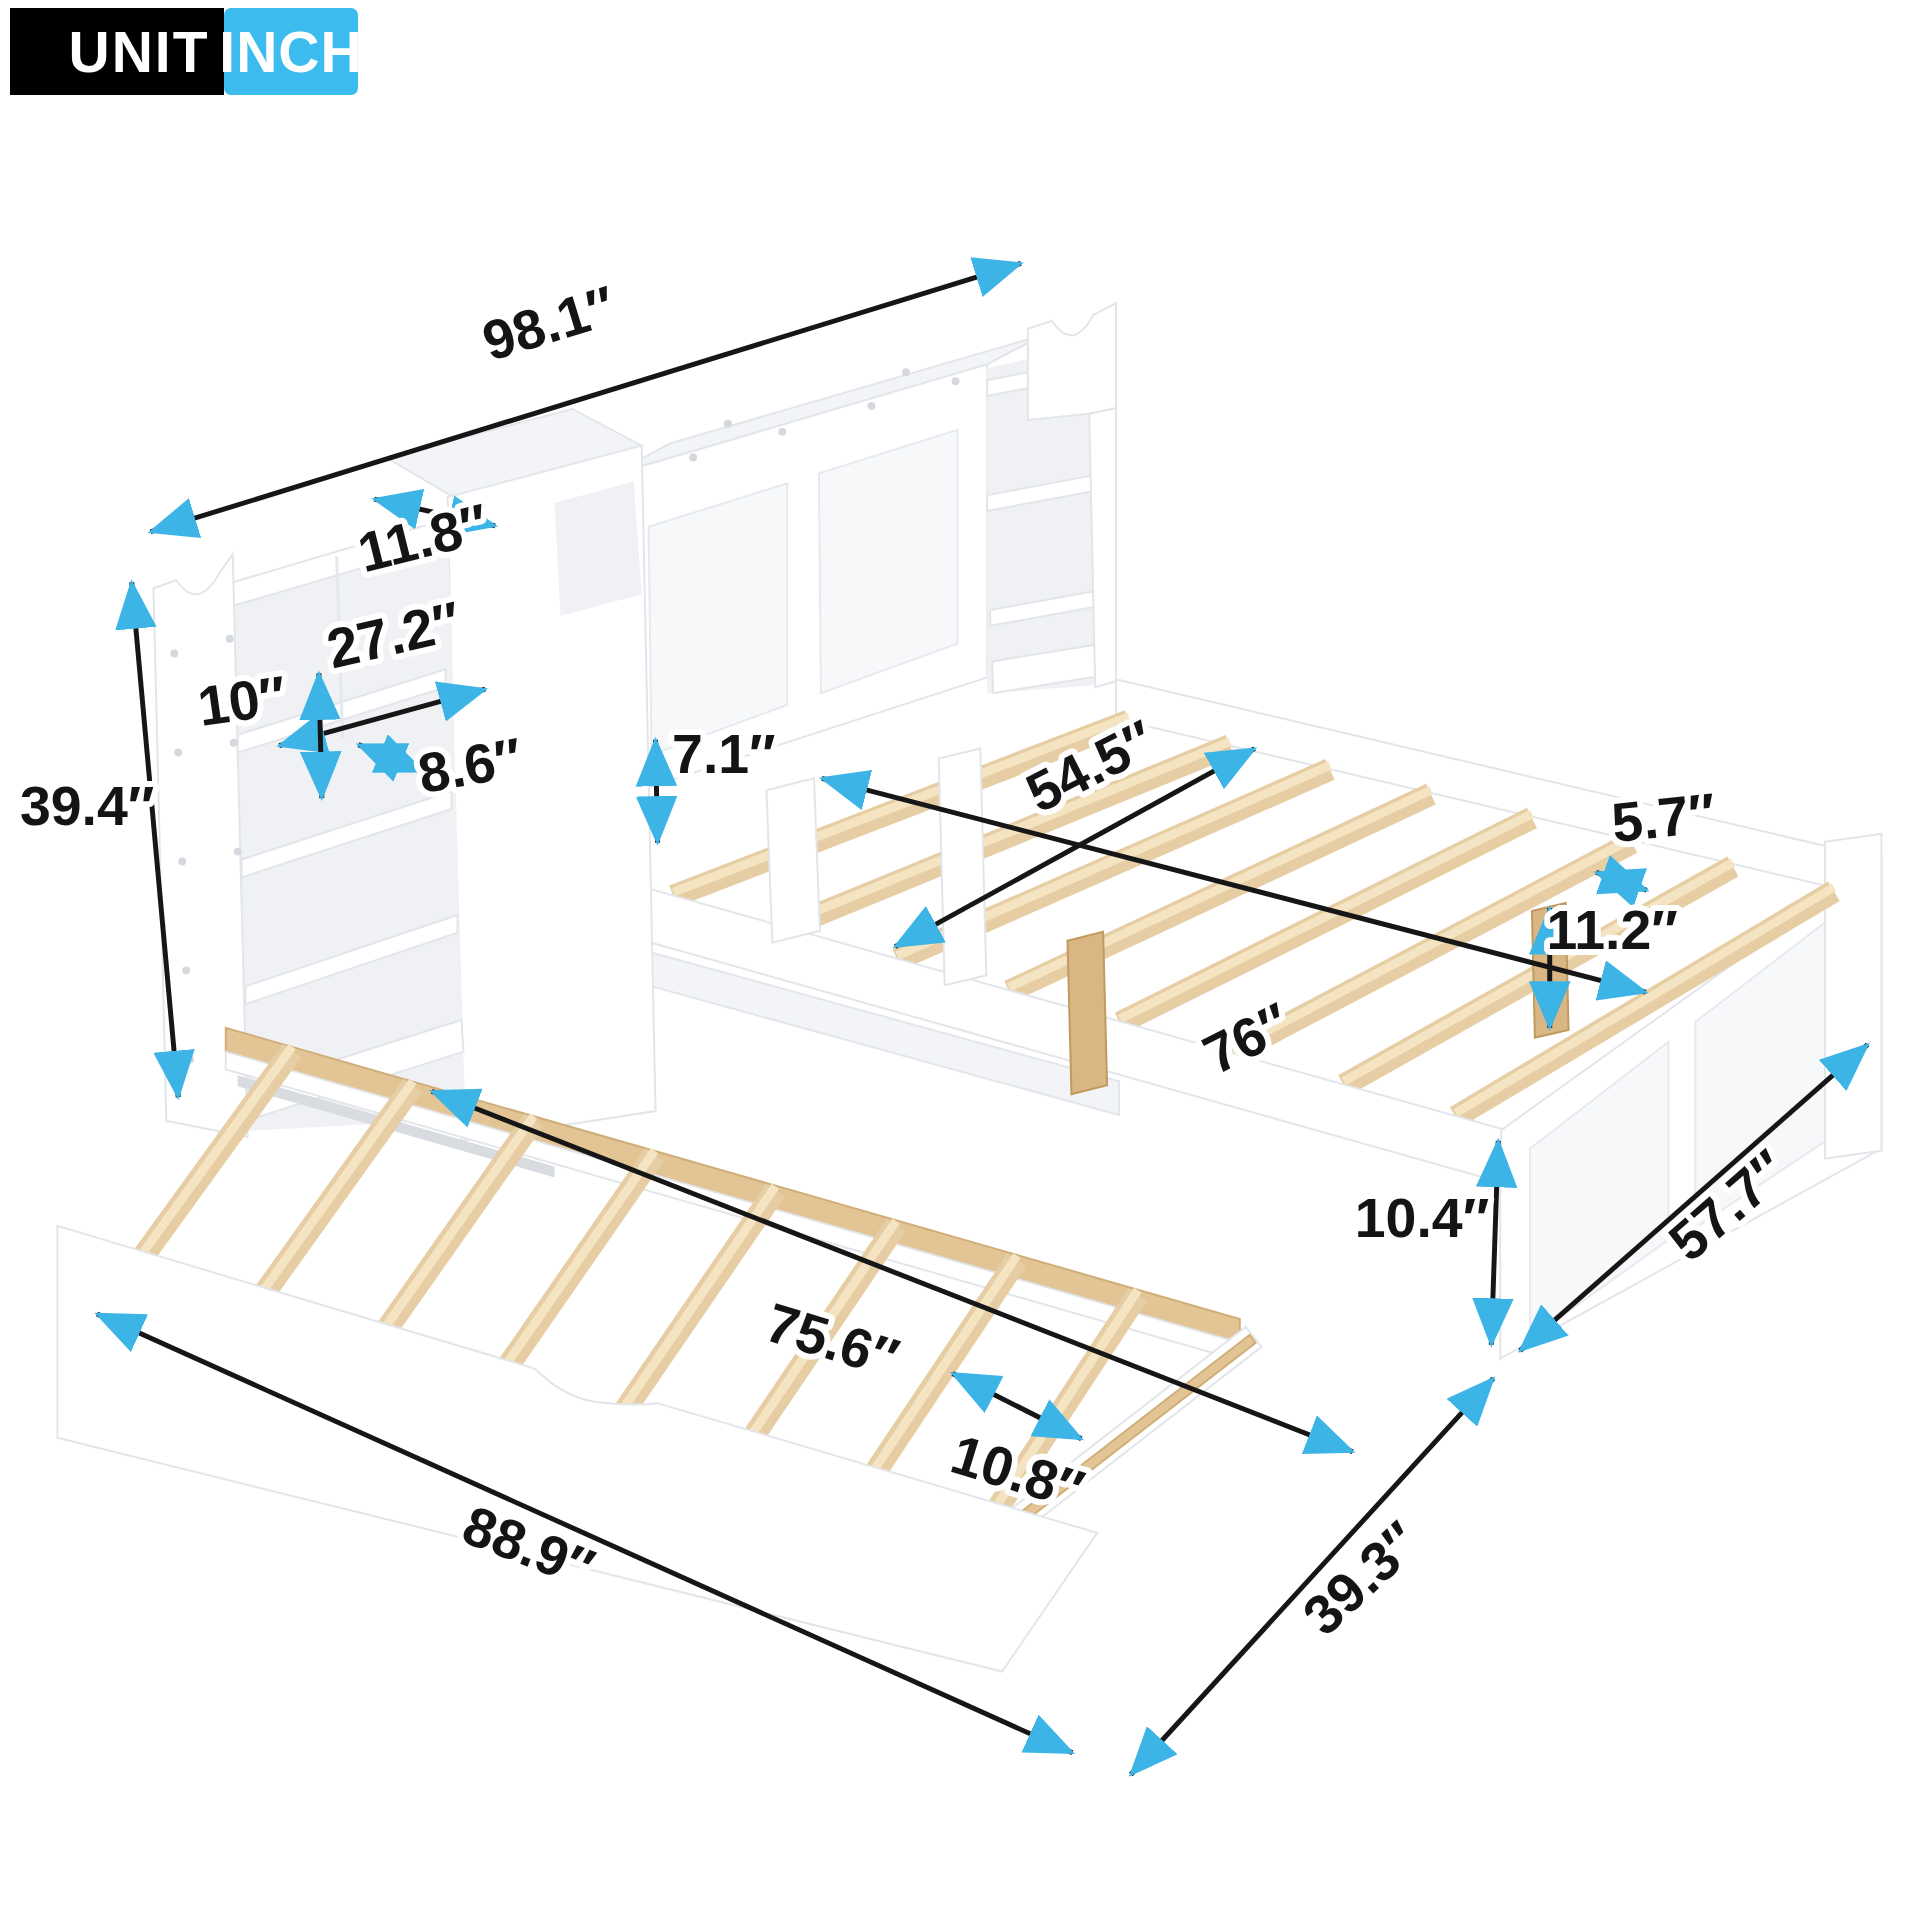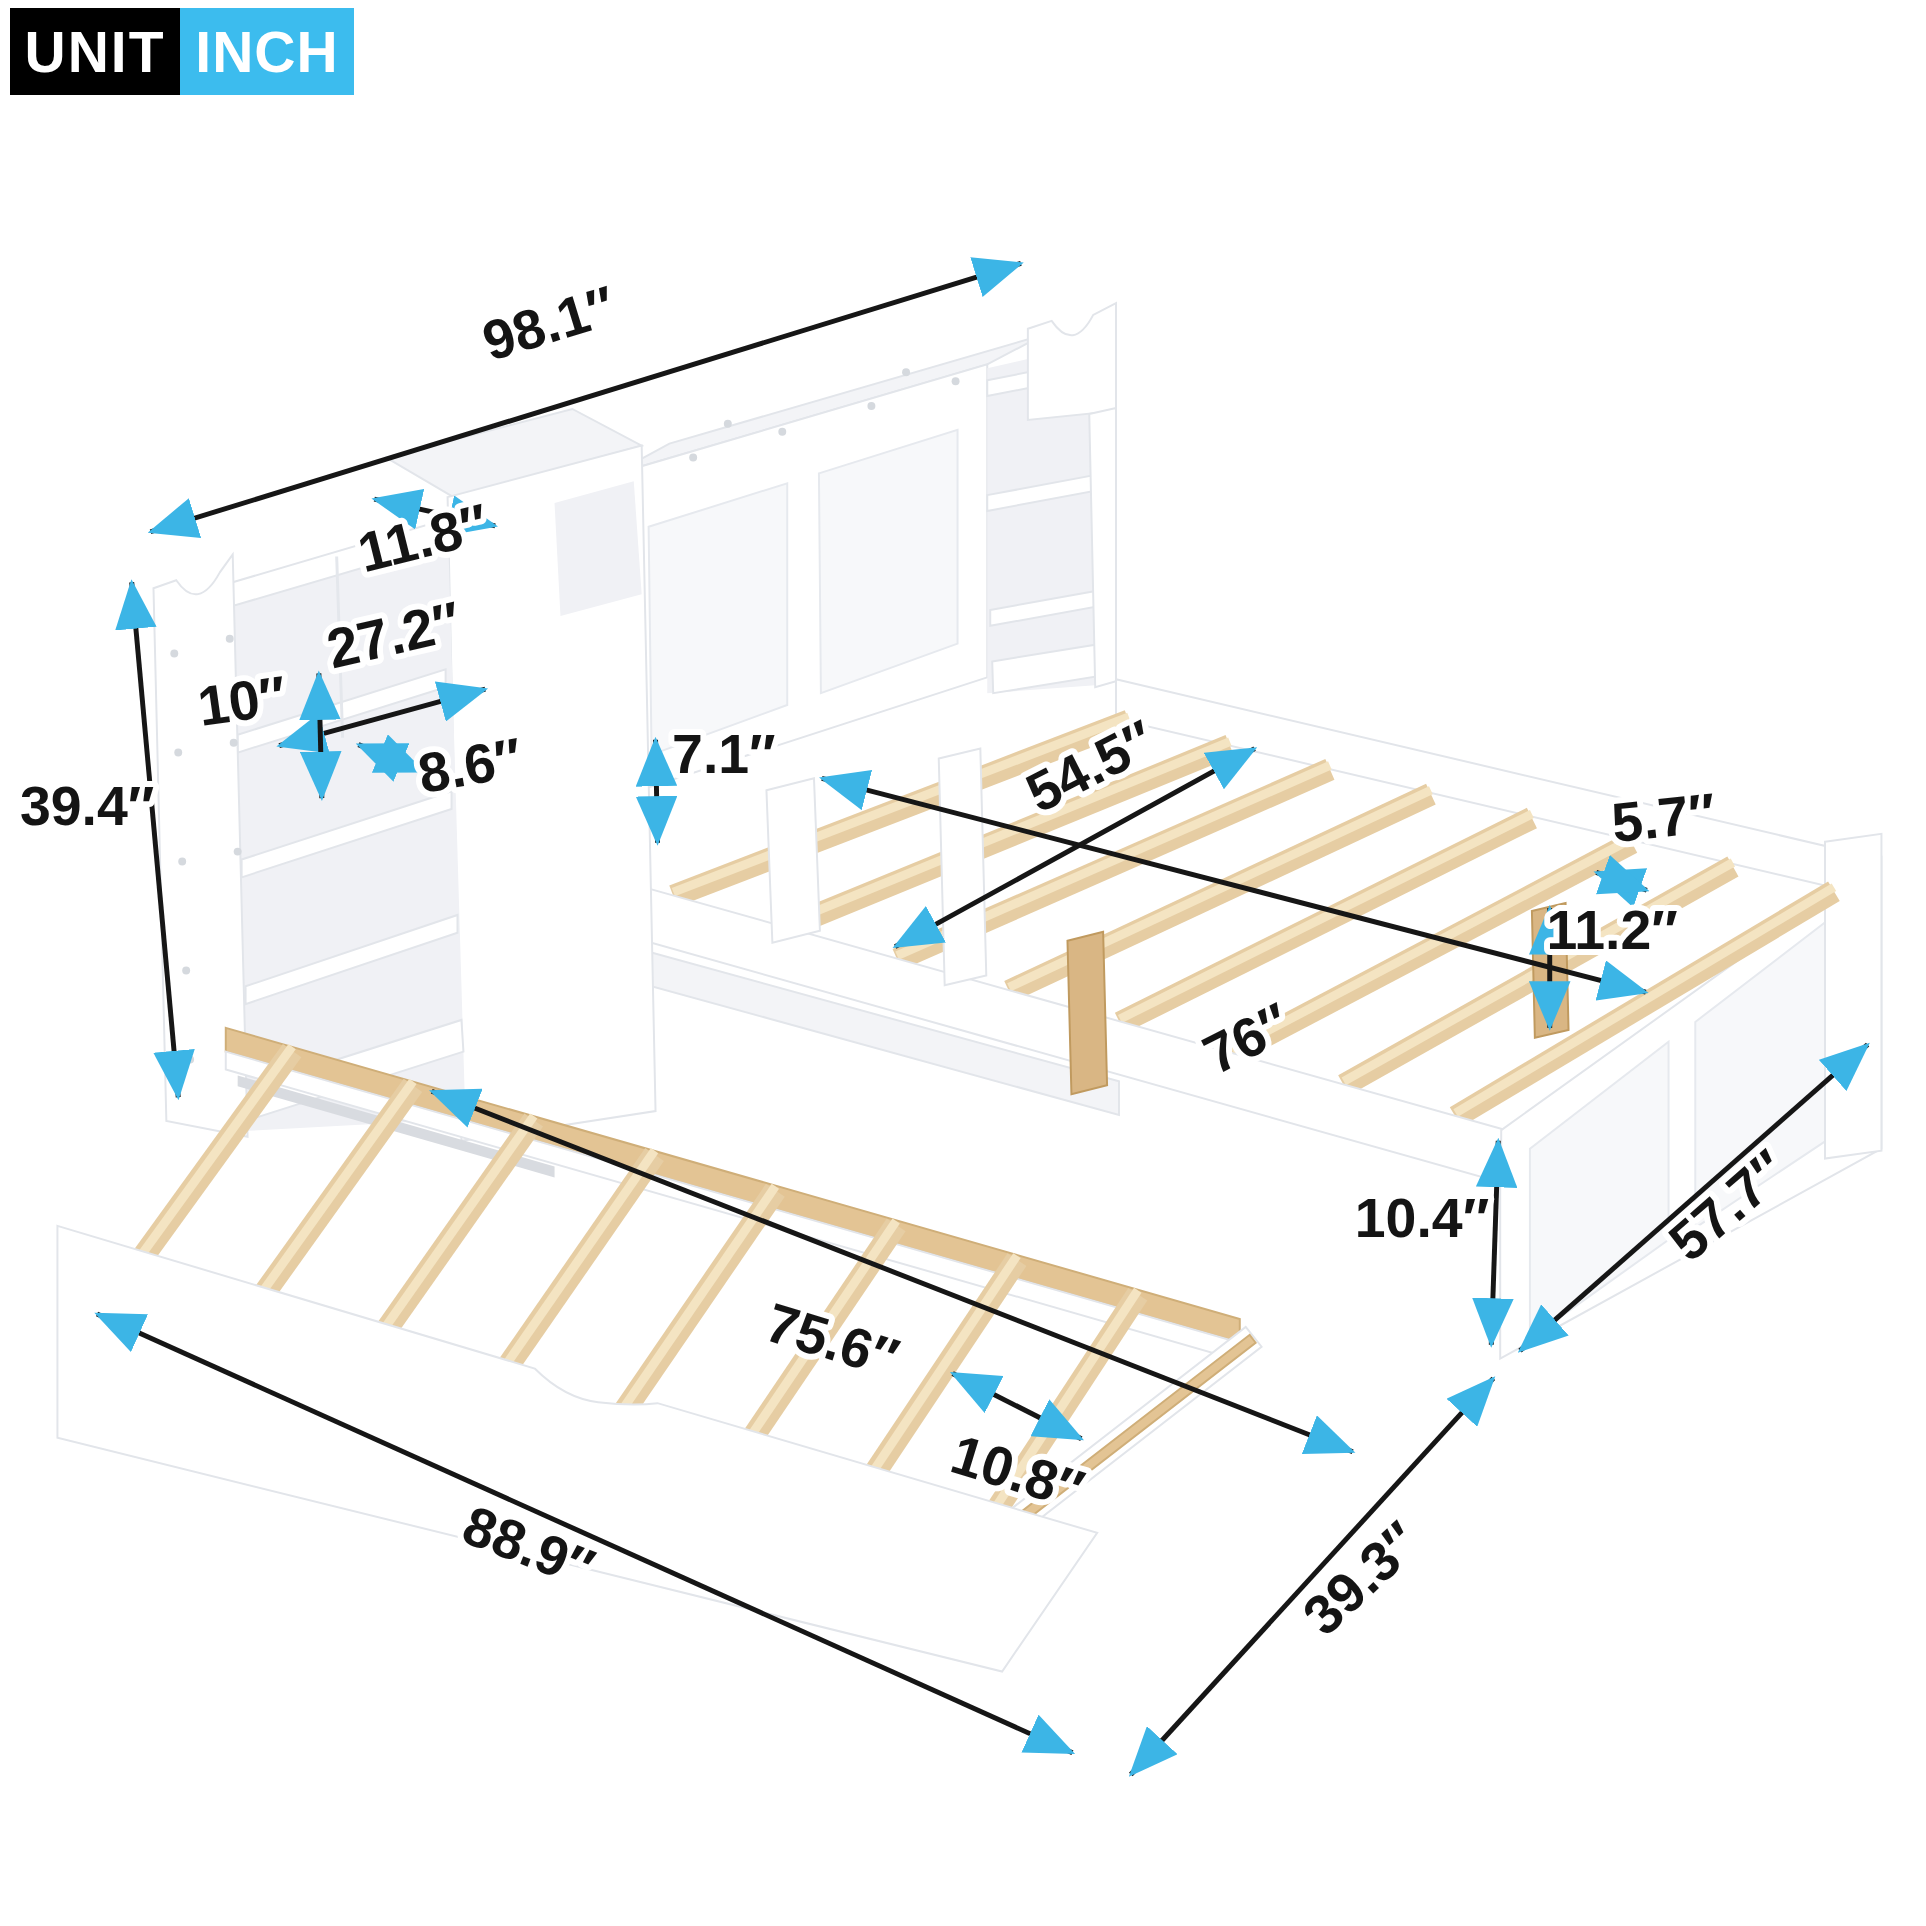--- a/index.html
+++ b/index.html
@@ -15,23 +15,23 @@
   .slat{stroke:#e6cda3;stroke-width:23;fill:none;}
   .slathi{stroke:#f4e4c2;stroke-width:9;fill:none;}
   .dim{stroke:#161616;stroke-width:5;fill:none;}
   .lbl{font:700 56px "Liberation Sans",sans-serif;fill:#141414;text-anchor:middle;
        paint-order:stroke;stroke:#ffffff;stroke-width:12px;stroke-linejoin:round;}
   .screw{fill:#d5d9de;}
   .divline{stroke:#e4e7ec;stroke-width:3;}
   .glide{fill:#d8dbe0;}
   #badge{position:absolute;left:10px;top:8px;display:flex;height:87px;}
   #badge .b1{background:#000000;color:#fff;display:flex;align-items:center;justify-content:center;
-             width:170px;font:700 57px "Liberation Sans",sans-serif;letter-spacing:2px;}
+             width:170px;font:700 57px "Liberation Sans",sans-serif;letter-spacing:2px;padding-left:44px;}
   #badge .b2{background:#3cbcee;color:#fff;display:flex;align-items:center;justify-content:center;
-             width:174px;font:700 57px "Liberation Sans",sans-serif;letter-spacing:1px;}
+             width:134px;font:700 57px "Liberation Sans",sans-serif;letter-spacing:1px;border-radius:7px;}
 </style>
 </head>
 <body>
 
 <div id="stage">
 <svg width="1927" height="1927" viewBox="0 0 1946 1946">
   <defs>
     <marker id="ah" markerWidth="10" markerHeight="8.4" refX="9.4" refY="4.2" orient="auto-start-reverse" markerUnits="strokeWidth">
       <path d="M0,0 L10,4.2 L0,8.4 Z" fill="#3cb5e6"></path>
     </marker>

